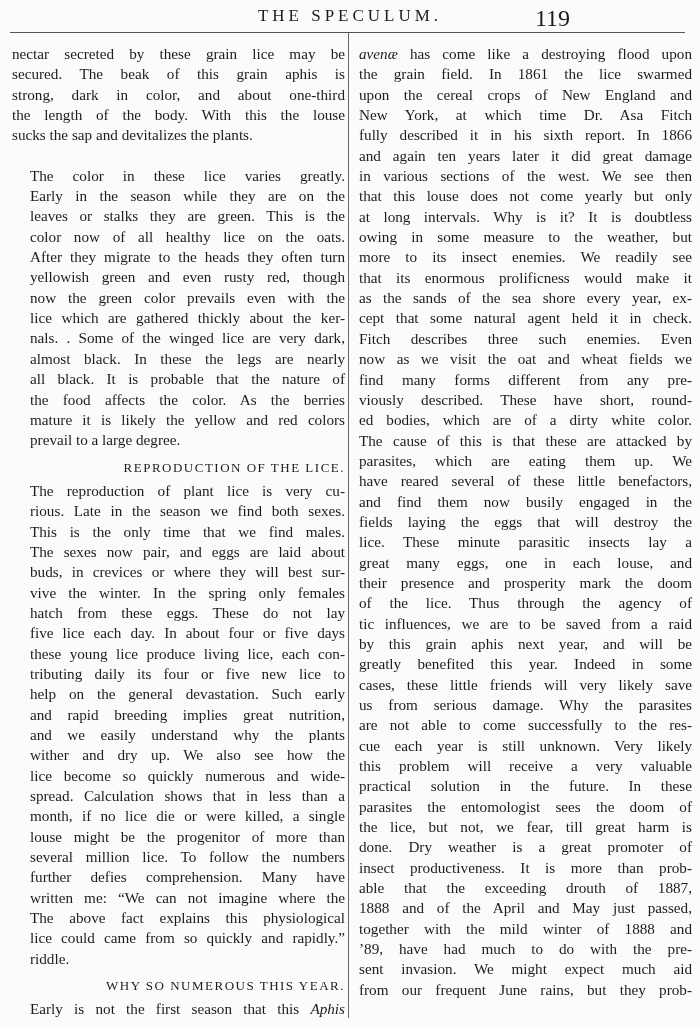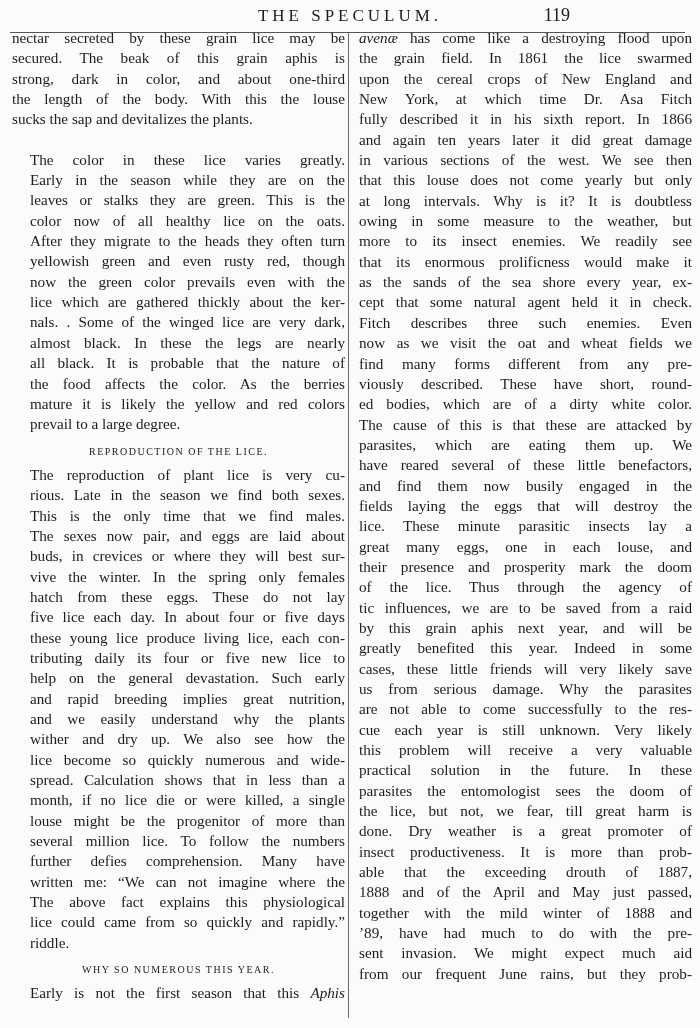--- a/index.html
+++ b/index.html
@@ -10,42 +10,42 @@
     background: #fbfbf9;
   }
   .header {
     position: absolute; top: 0; left: 0; width: 584px; height: 33px;
   }
   .running-title {
     position: absolute; left: 0; width: 700px; top: 6px;
     text-align: center; font-size: 17px; letter-spacing: 4px;
   }
   .page-number {
-    position: absolute; right: 14px; top: 5px; font-size: 18px;
+    position: absolute; right: 14px; top: 5px; font-size: 24px;
   }
   .header-rule {
     position: absolute; top: 32px; left: 10px; width: 675px; height: 1px;
     background: #555;
   }
   .column {
-    position: absolute; top: 28px; width: 333px;
+    position: absolute; top: 44px; width: 333px;
     font-size: 15.2px; line-height: 20.35px;
     text-align: justify;
   }
   .col-left { left: 12px; }
   .col-right { left: 359px; }
   .col-divider {
     position: absolute; left: 348px; top: 33px; width: 1px; height: 985px;
     background: #666;
   }
   .para { margin: 0; text-indent: 18px; }
   .para.no-indent { text-indent: 0; }
   .para + .para { margin-top: 20px; }
   .section-head {
-    text-align: center; font-size: 10px; letter-spacing: 1.5px;
+    text-align: right; font-size: 13px; letter-spacing: 1.5px;
     margin: 7px 0 3px 0; text-indent: 0;
   }
   .line { display: block; text-align: justify; text-align-last: justify; white-space: nowrap; }
   .line.last { text-align-last: left; }
   i { }
 </style>
 </head>
 <body>
 
 <div class="header">

